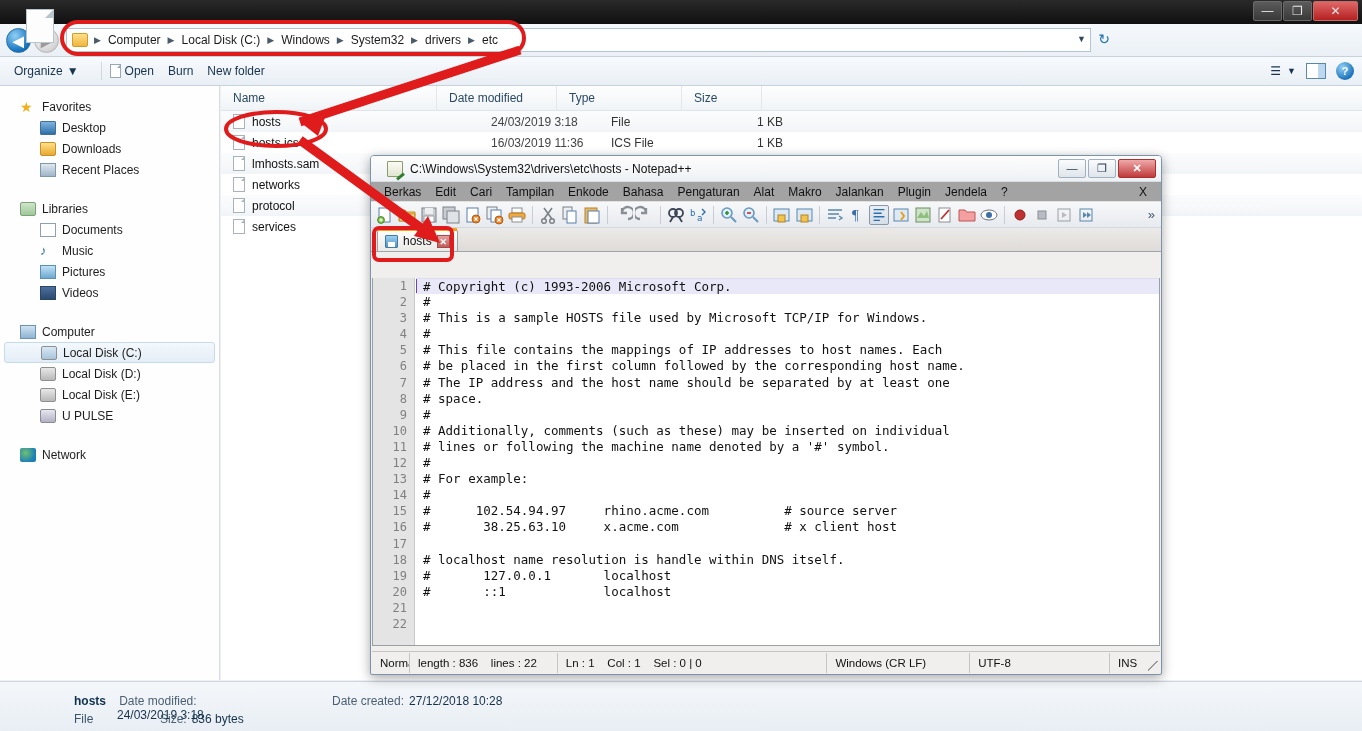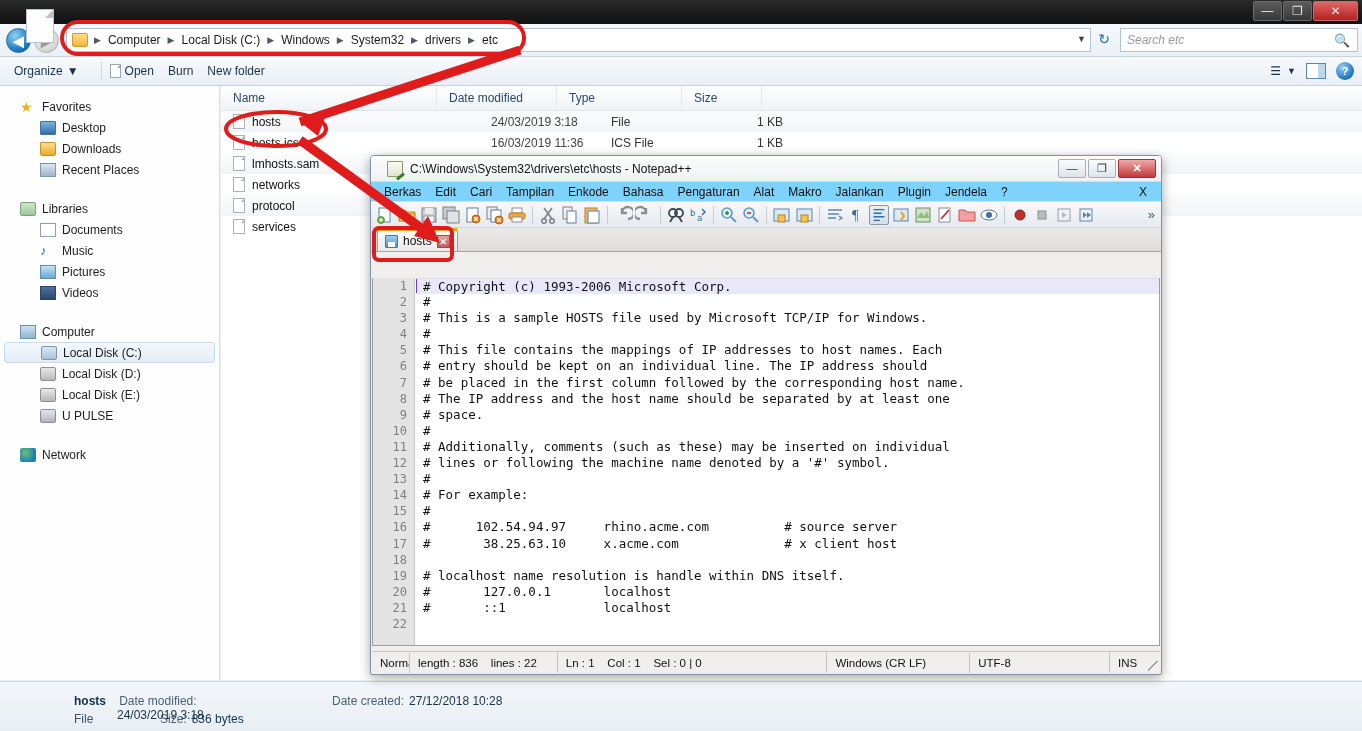--- a/index.html
+++ b/index.html
@@ -246,21 +246,21 @@
   .npp-btn {
     width: 28px; height: 19px; border: 1px solid #9fb0c0; border-radius: 2px;
     background: linear-gradient(180deg,#fbfcfd,#dfe5ea);
     font-size: 11px; color: #22384c; text-align: center; line-height: 17px;
   }
   .npp-btn.close {
     background: linear-gradient(180deg,#f0a9a9,#c03a3a);
     border-color: #a83030; color: #fff; width: 38px; font-weight: bold;
   }
   .npp-menu {
-    height: 20px; background: #7dd3fc;
+    height: 20px; background: #a3a3a3;
     display: flex; align-items: center; padding-left: 6px; gap: 0;
     border-bottom: 1px solid #e2e0de;
   }
   .menu-item { font-size: 12px; color: #111; padding: 0 7px; height: 18px; line-height: 18px; }
   .menu-x { position: absolute; right: 14px; font-size: 12px; color: #111; }
   .npp-toolbar {
     height: 26px; background: linear-gradient(180deg,#f7f8fa,#e7eaee);
     border-bottom: 1px solid #d3d8dd;
     display: flex; align-items: center; padding-left: 4px; gap: 2px;
   }
@@ -376,24 +376,20 @@
         <span class="crumb">System32</span>
         <span class="crumb-sep">▶</span>
         <span class="crumb">drivers</span>
         <span class="crumb-sep">▶</span>
         <span class="crumb">etc</span>
         <span class="crumb-drop">▼</span>
       </div>
 
       <div class="refresh-btn">↻</div>
 
-      <div class="search-box">
-        <span class="search-ph">Search etc</span>
-        <span class="search-ico">🔍</span>
-      </div>
     </div>
 
     <div class="cmdbar">
       <div class="cmd-item">
         <span>Organize</span>
         <span>▼</span>
       </div>
       <div class="cmd-sep"></div>
       <div class="cmd-item">
         <span class="file-ico-sm"></span>
@@ -761,21 +757,20 @@
           <div class="lnum">20</div>
           <div class="lnum">21</div>
           <div class="lnum">22</div>
         </div>
       <div class="codearea" id="codearea">
           <div class="cline cur"># Copyright (c) 1993-2006 Microsoft Corp.</div>
           <div class="cline">#</div>
           <div class="cline"># This is a sample HOSTS file used by Microsoft TCP/IP for Windows.</div>
           <div class="cline">#</div>
           <div class="cline"># This file contains the mappings of IP addresses to host names. Each</div>
-          <div class="cline"># entry should be kept on an individual line. The IP address should</div>
           <div class="cline"># be placed in the first column followed by the corresponding host name.</div>
           <div class="cline"># The IP address and the host name should be separated by at least one</div>
           <div class="cline"># space.</div>
           <div class="cline">#</div>
           <div class="cline"># Additionally, comments (such as these) may be inserted on individual</div>
           <div class="cline"># lines or following the machine name denoted by a '#' symbol.</div>
           <div class="cline">#</div>
           <div class="cline"># For example:</div>
           <div class="cline">#</div>
           <div class="cline">#      102.54.94.97     rhino.acme.com          # source server</div>

